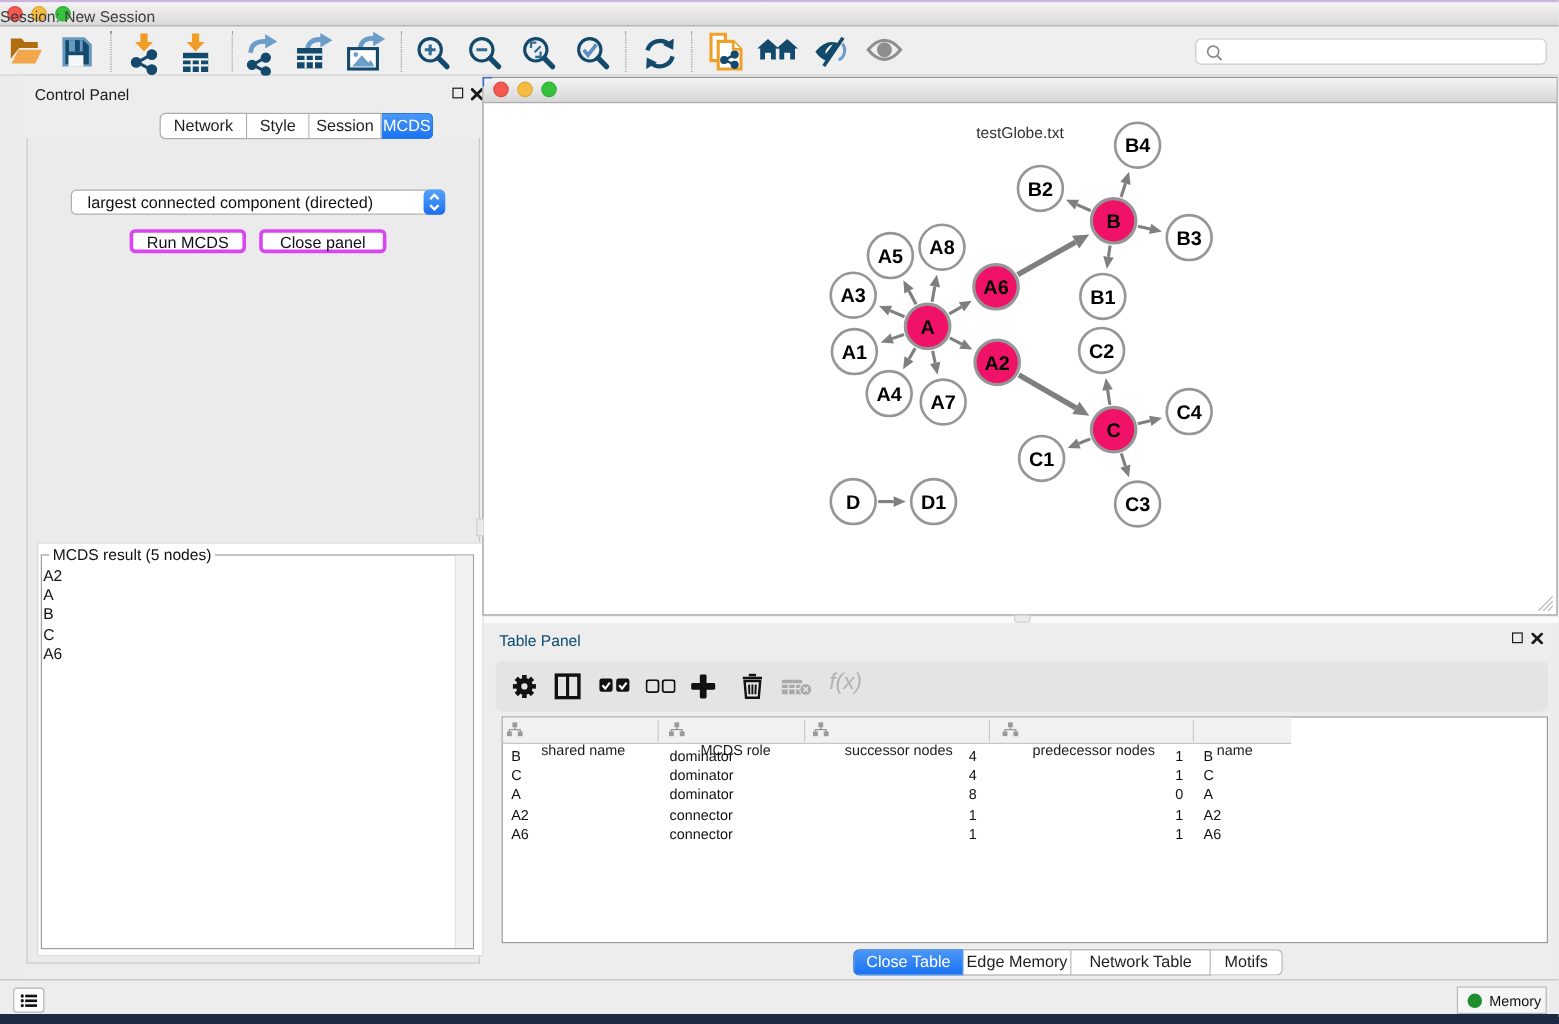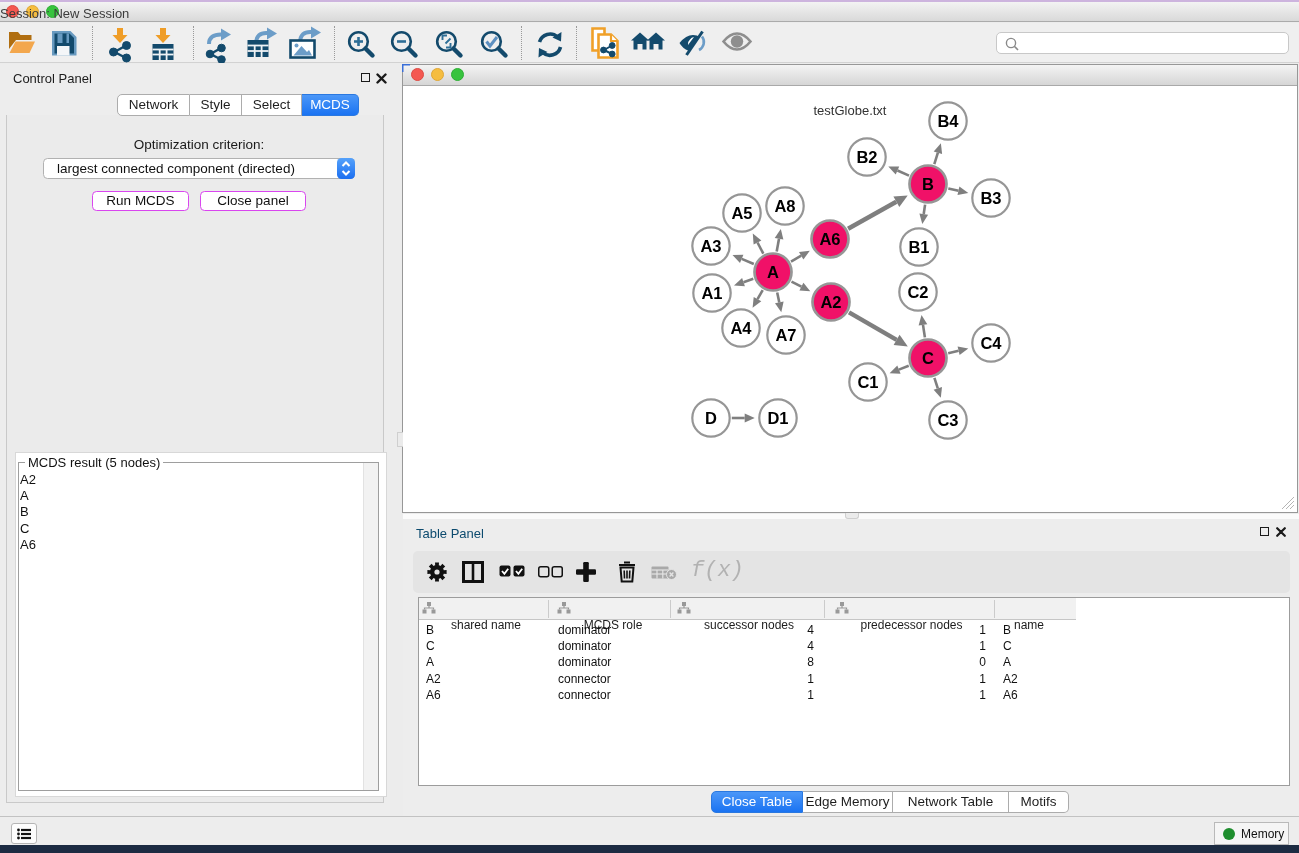--- a/index.html
+++ b/index.html
@@ -14,36 +14,36 @@
 #titlebar .tl { top:2.5px; }
 .tl.r { background:#f45851; border:1px solid #dd4b43; }
 .tl.y { background:#f5bd40; border:1px solid #e0a735; }
 .tl.g { background:#38c33e; border:1px solid #2daf35; }
 #titletext { left:0; top:4px; width:1299px; font-size:13px; color:#3c3c3c; }
 #toolbar { left:0; top:23px; width:1299px; height:40px; background:#efefef; border-bottom:1px solid #d2d2d2; }
 .sep { position:absolute; top:3px; height:34px; width:0; border-left:1px dotted #9a9a9a; }
 .ticon { position:absolute; top:0; }
 #searchbox { left:996px; top:9px; width:293px; height:22px; background:#fff; border:1px solid #c8c8c8; border-radius:5px; }
 
-#cp { left:0; top:64px; width:390px; height:752px; background:#ededed; }
+#cp { left:16px; top:64px; width:390px; height:752px; background:#ededed; }
 #cp-title { left:13px; top:7px; font-size:13px; color:#1c1c1c; }
 .wicon { position:absolute; top:9px; }
 #cp-inner { left:6px; top:51px; width:378px; height:688px; background:#ebebeb; border:1px solid #c9c9c9; border-top:none; }
 .tabrow { position:absolute; display:flex;padding-left:39px; }
 .tab { height:22px; background:#fff; border:1px solid #acacac; border-left:none;
   font-size:13.5px; color:#1e1e1e; text-align:center; line-height:20px; }
 .tab.first { border-left:1px solid #acacac; border-radius:5px 0 0 5px; }
 .tab.last { border-radius:0 5px 5px 0; }
 .tab.sel { background:linear-gradient(#4b97f8,#1a73f2); color:#fff; border-color:#2a78e0; }
 #cp-tabs { left:78px; top:30px; }
 #optlabel { left:9px; top:73px; width:380px; text-align:center; font-size:13.5px; color:#1a1a1a; }
 #dropdown { left:43px; top:94px; width:312px; height:21px; background:#fff; border:1px solid #b1b1b1; border-radius:4.5px; font-size:13.5px; color:#111; line-height:19px; padding-left:13px; }
 #spinner { right:-1px; top:-1px; width:18px; height:21px; border-radius:4.5px;
   background:linear-gradient(#55a2fb,#1b6ef0); }
-.btn { position:absolute; height:20px; background:#fff; border:1px solid #d946ef; border-radius:4.5px; font-size:13.5px; color:#111; text-align:center; line-height:18px; }
+.btn { position:absolute; height:20px; background:#fff; border:3px solid #d946ef; border-radius:4.5px; font-size:13.5px; color:#111; text-align:center; line-height:18px; }
 #resultpane { left:15px; top:388px; width:372px; height:345px; background:#fff; border:1px solid #d8d8d8; }
 #fieldset { position:absolute; left:2px; top:9px; width:361px; height:329px; border:1px solid #9e9e9e; }
 #legend { position:absolute; left:6px; top:-8px; background:#fff; padding:0 3px; font-size:13px; color:#111; }
 #mlist { position:absolute; left:4px; top:19px; font-size:13px; color:#111; line-height:16.2px; }
 #vsb { position:absolute; right:0px; top:0px; width:15px; height:327px; background:#f2f2f2; border-left:1px solid #e2e2e2; }
 
 #statusbar { left:0; top:816px; width:1299px; height:29px; background:#ededed; border-top:1px solid #c2c2c2; }
 #listbtn { left:11px; top:6px; width:26px; height:21px; background:#fdfdfd; border:1px solid #b5b5b5; border-radius:3px; }
 #membtn { left:1214px; top:5px; width:75px; height:23px; background:#f5f5f5; border:1px solid #b9b9b9; font-size:12px; color:#111; }
 #memdot { position:absolute; left:8px; top:5px; width:12px; height:12px; border-radius:50%; background:#1e8e2e; }
@@ -208,24 +208,23 @@
 <div class="abs" id="cp">
   <div class="abs" id="cp-title">Control Panel</div>
   <div class="wicon" style="left:361px; width:9px; height:9px; border:1.6px solid #1a1a1a;"></div>
   <svg class="wicon" style="left:376px" width="11" height="11" viewBox="0 0 11 11">
       <path d="M1.5,1.5 L9.5,9.5 M9.5,1.5 L1.5,9.5" stroke="#1a1a1a" stroke-width="2.4" stroke-linecap="round"></path>
     </svg>
   <div class="abs" id="cp-inner"></div>
   <div class="tabrow" id="cp-tabs">
     <div class="tab first" style="width:73px">Network</div>
       <div class="tab" style="width:52px">Style</div>
-      <div class="tab" style="width:60px">Select</div>
-      <div class="tab sel last" style="width:57px">MCDS</div>
-  </div>
-  <div class="abs" id="optlabel">Optimization criterion:</div>
+      <div class="tab" style="width:60px">Session</div>
+      <div class="tab sel last" style="width:43px">MCDS</div>
+  </div>
   <div class="abs" id="dropdown">largest connected component (directed)
     <div class="abs" id="spinner">
       <svg width="18" height="21" viewBox="0 0 18 21">
         <path d="M5.5,8 L9,4.5 L12.5,8" fill="none" stroke="#fff" stroke-width="2"></path>
         <path d="M5.5,13 L9,16.5 L12.5,13" fill="none" stroke="#fff" stroke-width="2"></path>
       </svg>
     </div>
   </div>
   <div class="btn" style="left:92px; top:127px; width:97px;">Run MCDS</div>
   <div class="btn" style="left:200px; top:127px; width:106px;">Close panel</div>
@@ -389,21 +388,21 @@
       </g>
       <g stroke="#e4e4e4" stroke-width="1.2">
         <line x1="0.5" y1="5" x2="17.5" y2="5"></line>
           <line x1="0.5" y1="9" x2="17.5" y2="9"></line>
         <line x1="6" y1="5" x2="6" y2="13.5"></line>
           <line x1="11.8" y1="5" x2="11.8" y2="13.5"></line>
       </g>
       <circle cx="20.5" cy="9.5" r="5" fill="#a9a9a9" stroke="#e4e4e4" stroke-width="1"></circle>
       <path d="M18.6,7.6 l3.8,3.8 M22.4,7.6 l-3.8,3.8" stroke="#e4e4e4" stroke-width="1.4"></path>
     </svg>
-    <div style="position:absolute;left:278px;top:7px;font-family:Liberation Mono, monospace;font-style:italic;font-size:22px;color:#b2b2b2;">f(x)</div>
+    <div style="position:absolute;left:278px;top:7px;font-family:Liberation Sans, sans-serif;font-style:italic;font-size:19px;color:#b2b2b2;">f(x)</div>
   </div>
   <div class="abs" id="tbl">
     <div id="thead"></div>
     <div class="hsep" style="left:129px"></div>
       <div class="hsep" style="left:251px"></div>
     <div class="hsep" style="left:405px"></div>
       <div class="hsep" style="left:575px"></div>
     <svg class="horg" style="position:absolute;left:3px;top:3px" width="14" height="14" viewBox="0 0 14 14">
         <g fill="#999">
           <rect x="5" y="1" width="4" height="4"></rect>

